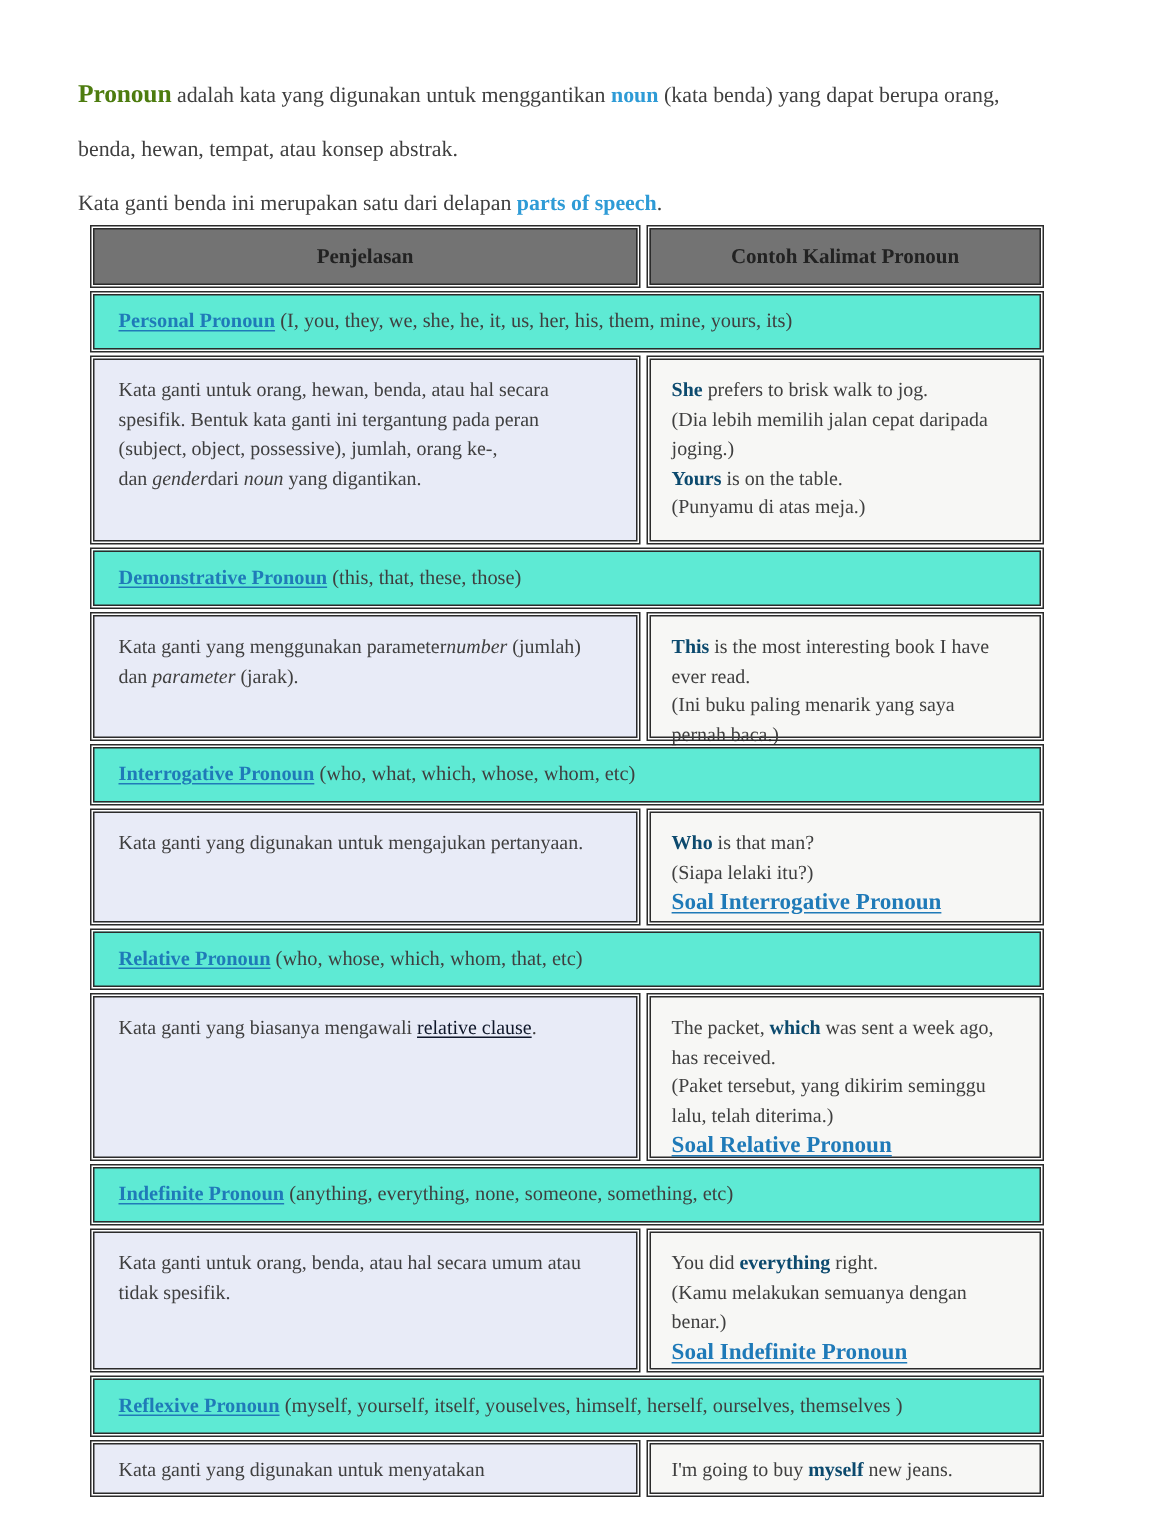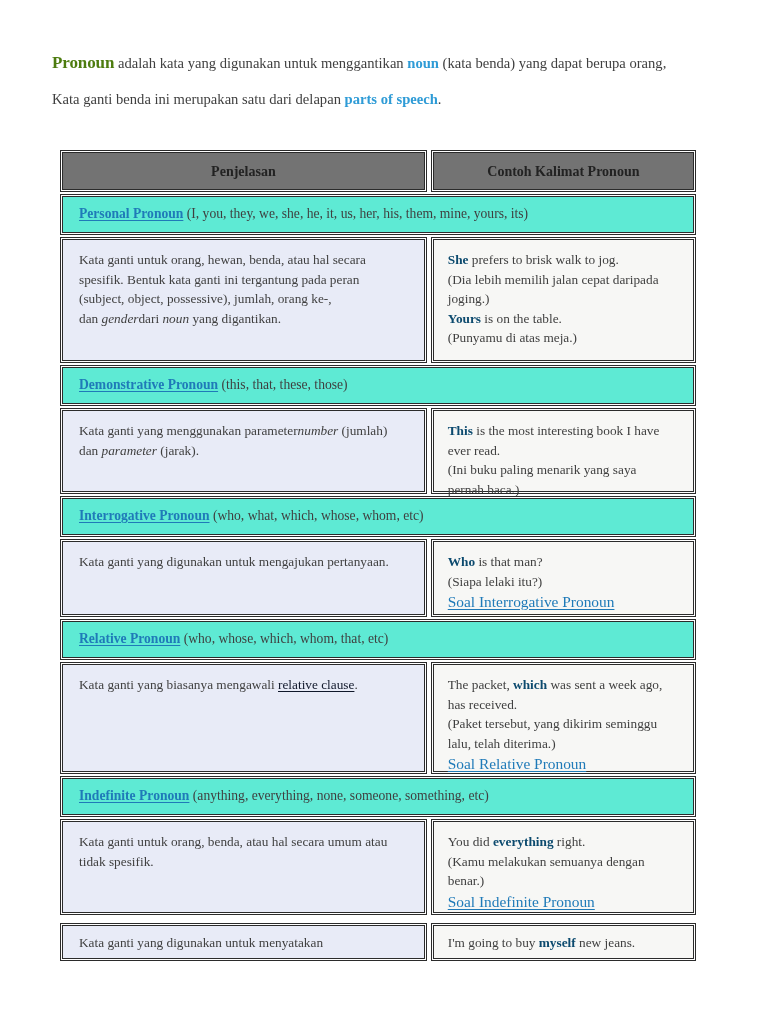--- a/index.html
+++ b/index.html
@@ -98,21 +98,21 @@
   .colgap { width: 8px; }
 
   .tlink {
     color: #1F7AB8;
     font-weight: bold;
     text-decoration: underline;
     text-underline-offset: 2px;
   }
   .biglink {
     color: #1F7AB8;
-    font-weight: normal;
+    font-weight: bold;
     text-decoration: underline;
     text-underline-offset: 2px;
     font-size: 15.4px;
     line-height: 21px;
     display: inline-block;
   }
   .inlinelink {
     color: #0f172a;
     font-weight: normal;
     text-decoration: underline;
@@ -121,20 +121,21 @@
   b.em { font-weight: bold; color: #0c4a6e; }
   i.it { font-style: italic; }
 </style>
 </head>
 <body>
 
 <div class="page">
 
   <div class="intro">
     <p class="p1"><span class="bigword">Pronoun</span><span> adalah kata yang digunakan untuk menggantikan </span><a href="#" class="bluelink">noun</a><span> (kata benda) yang dapat berupa orang,</span></p>
+    <p class="p2">benda, hewan, tempat, atau konsep abstrak.</p>
     <p class="p3"><span>Kata ganti benda ini merupakan satu dari delapan </span><a href="#" class="bluelink">parts of speech</a><span>.</span></p>
   </div>
 
   <div class="tablewrap">
     <table class="ptable">
 
       <tbody>
           <tr>
         <td style="width:364px">
               <div class="cellbox hdr">Penjelasan</div>
@@ -287,20 +288,25 @@
           <span class="inner">(Kamu melakukan semuanya dengan</span>
           <span class="inner">benar.)</span>
           <a href="#" class="biglink">Soal Indefinite Pronoun</a>
         </div>
             </td>
       </tr>
       <tr class="rowgap">
             <td colspan="3"></td>
           </tr>
 
+      <tr>
+        <td colspan="3">
+              <div class="cellbox greenrow"><a href="#" class="tlink">Reflexive Pronoun</a><span> (myself, yourself, itself, youselves, himself, herself, ourselves, themselves )</span></div>
+            </td>
+      </tr>
       <tr class="rowgap">
             <td colspan="3"></td>
           </tr>
       <tr>
         <td>
               <div class="cellbox desc" style="height:34px;padding-top:7px;padding-bottom:7px;vertical-align:middle">
           <span class="inner">Kata ganti yang digunakan untuk menyatakan</span>
         </div>
             </td>
         <td class="colgap"></td>

